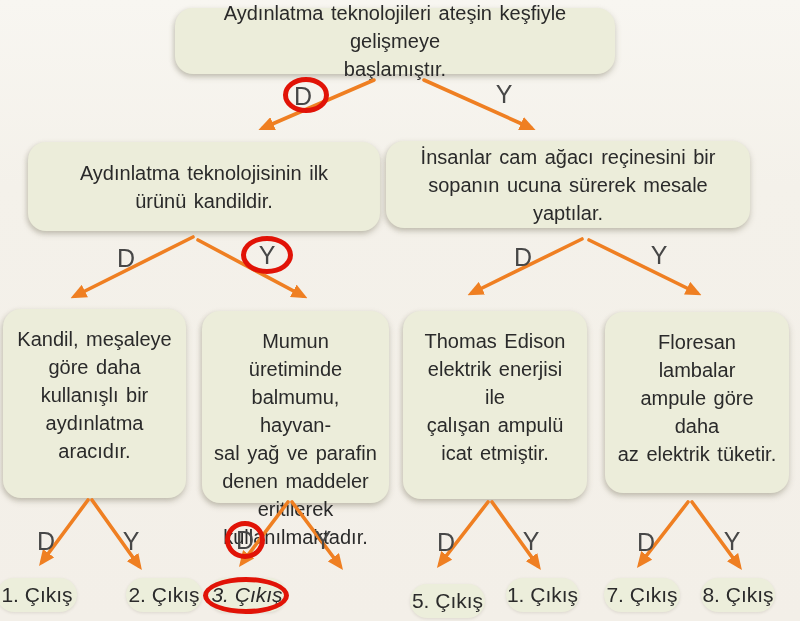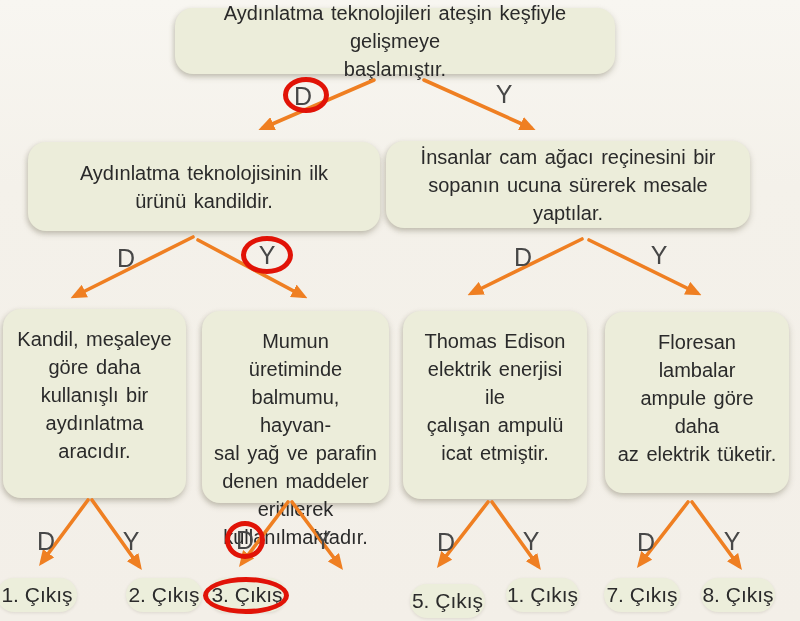--- a/index.html
+++ b/index.html
@@ -111,19 +111,19 @@
   <span class="dy" style="left:646px;top:542px;">D</span>
   <span class="dy" style="left:732px;top:541px;">Y</span>
 
   <div class="circle" style="left:283px;top:77px;width:46px;height:36px;"></div>
   <div class="circle" style="left:241px;top:236px;width:52px;height:38px;"></div>
   <div class="circle" style="left:225px;top:521px;width:40px;height:38px;"></div>
   <div class="circle" style="left:203px;top:577px;width:86px;height:37px;"></div>
 
   <div class="exit" style="left:-3px;width:80px;">1. Çıkış</div>
   <div class="exit" style="left:94px;width:76px;margin-left:32px;">2. Çıkış</div>
-  <div class="exit" style="left:208px;width:78px;">3. Çıkış</div>
+  <div class="exit" style="left:208px;width:78px;font-style:italic;">3. Çıkış</div>
   <div class="exit" style="left:410px;width:75px;margin-top:6px;">5. Çıkış</div>
   <div class="exit" style="left:506px;width:73px;">1. Çıkış</div>
   <div class="exit" style="left:604px;width:76px;">7. Çıkış</div>
   <div class="exit" style="left:701px;width:74px;">8. Çıkış</div>
 
 </div>
 
 </body></html>

